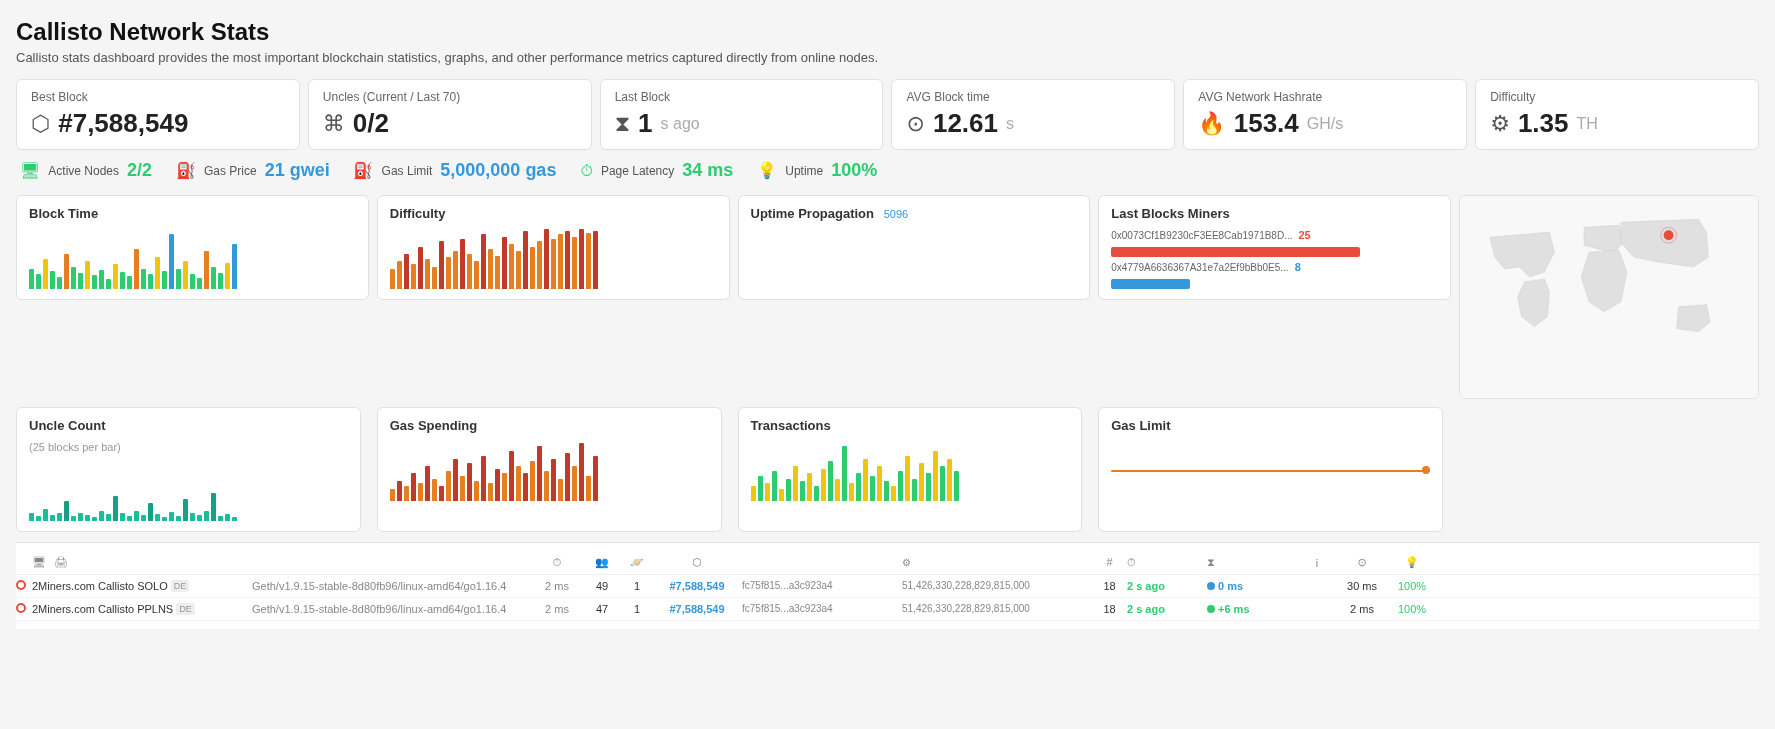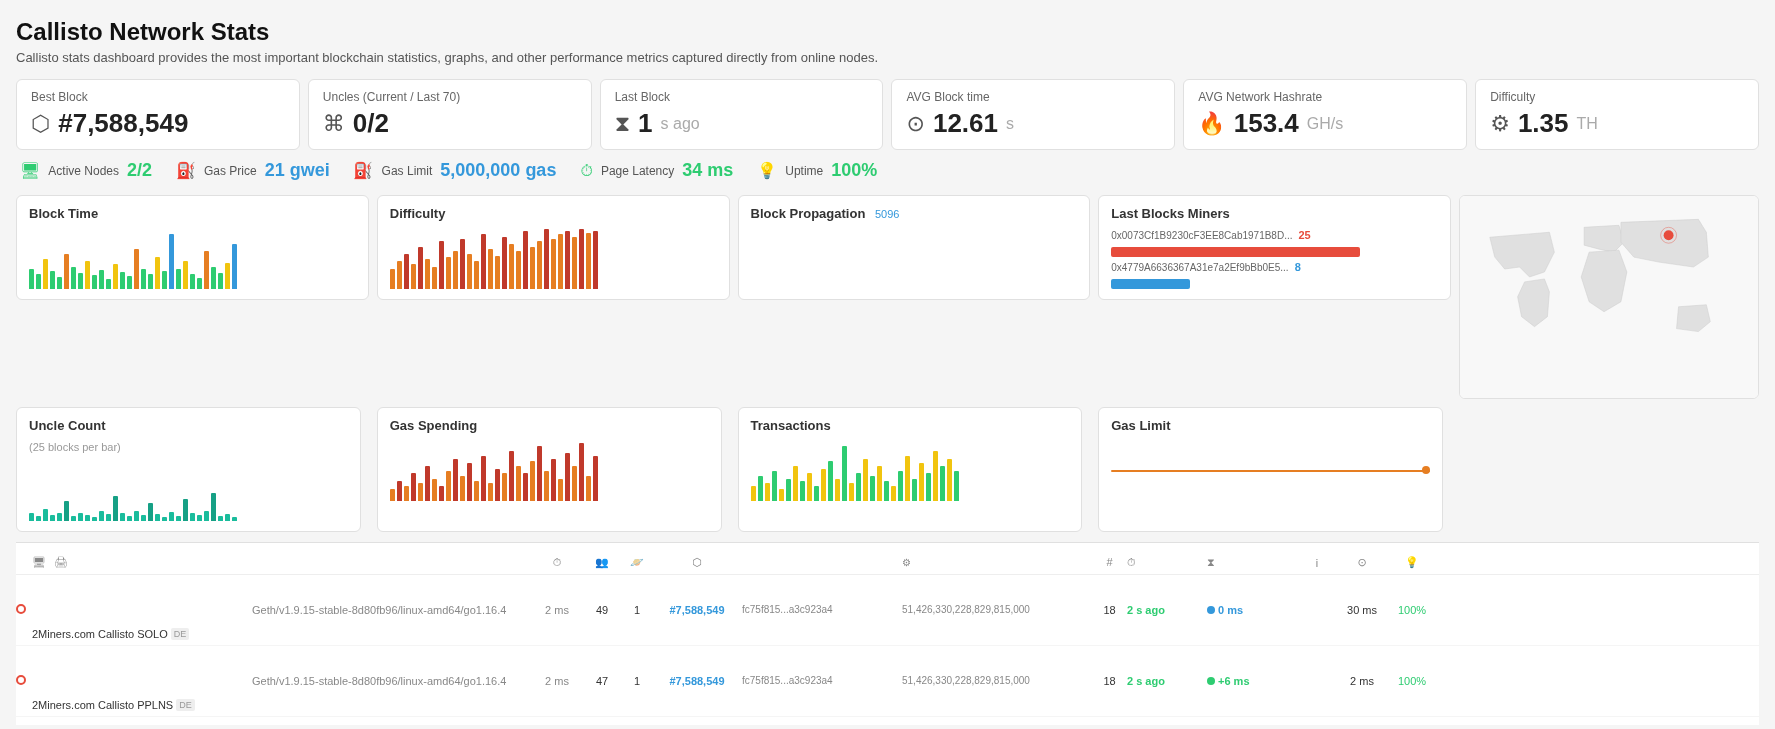--- a/index.html
+++ b/index.html
@@ -93,21 +93,21 @@
     .col-pagelatency { width: 50px; text-align: center; }
     .col-uptime { width: 50px; text-align: center; }
     
     .status-online { width: 10px; height: 10px; border-radius: 50%; border: 2px solid #e74c3c; display: inline-block; margin-right: 4px; }
     .latency-good { color: #888; }
     .block-value { color: #3498db; font-weight: 600; }
     .lastblock-green { color: #2ecc71; font-weight: 600; }
     .uptime-value { color: #2ecc71; }
     .prop-dot { width: 8px; height: 8px; border-radius: 50%; display: inline-block; margin-right: 3px; }
     .prop-blue { background: #3498db; }
-    .node-name-wrap { display: flex; align-items: center; margin-top: 48px; }
+    .node-name-wrap { display: flex; align-items: center; }
     .de-badge { font-size: 9px; background: #eee; color: #999; border-radius: 2px; padding: 1px 3px; margin-left: 3px; }
   </style>
 </head>
 <body>
 
 <div class="page-wrapper">
 
   <h1 class="page-title">Callisto Network Stats</h1>
   <p class="page-subtitle">Callisto stats dashboard provides the most important blockchain statistics, graphs, and other performance metrics captured directly from online nodes.</p>
 
@@ -271,21 +271,21 @@
         <div class="bar diff-bar tall" style="height:58px; width:5px"></div>
         <div class="bar diff-bar" style="height:52px; width:5px"></div>
         <div class="bar diff-bar tall" style="height:60px; width:5px"></div>
         <div class="bar diff-bar" style="height:56px; width:5px"></div>
         <div class="bar diff-bar tall" style="height:58px; width:5px"></div>
       </div>
     </div>
 
     <div class="chart-card">
       <div class="chart-card-title">
-        <span>Block Propagation</span>
+        <span>Uptime Propagation</span>
         <span style="color:#3498db; font-size:11px; margin-left:6px; font-weight:400">5096</span>
       </div>
     </div>
 
     <div class="chart-card">
       <div class="chart-card-title">Last Blocks Miners</div>
       <div class="miners-list">
 
         <div class="miner-row">
           <span class="miner-addr">0x0073Cf1B9230cF3EE8Cab1971B8D...</span>

